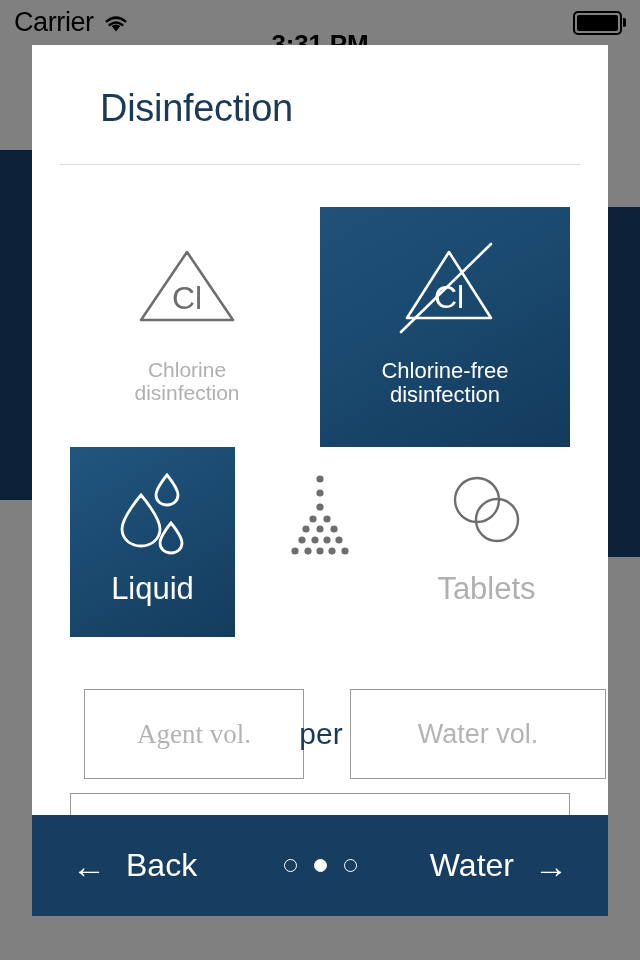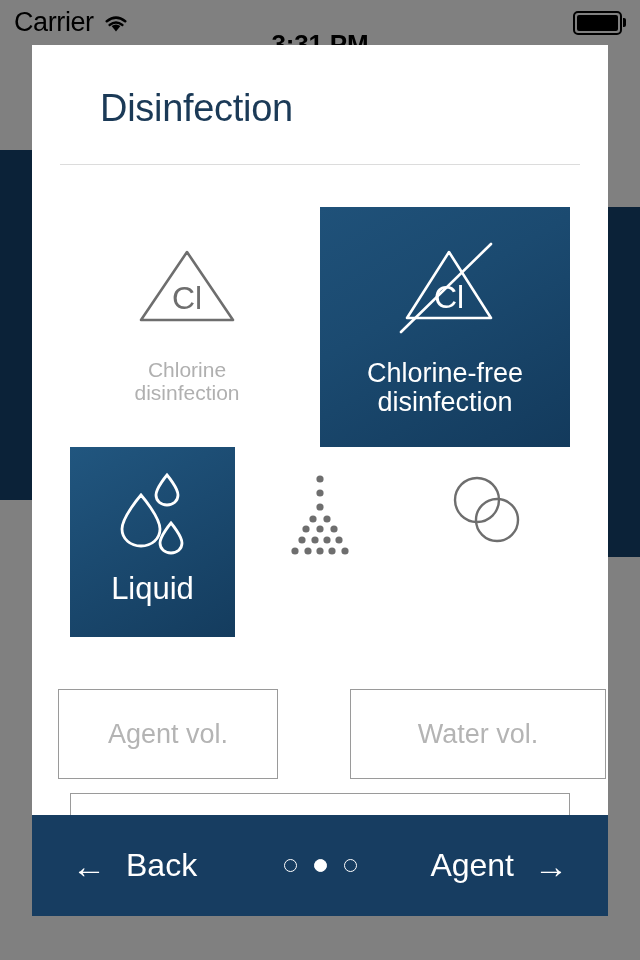--- a/index.html
+++ b/index.html
@@ -58,21 +58,21 @@
     background:#ffffff;
   }
   .tile-chlorine .tile-icon { height:130px; margin-top:14px; }
   .tile-chlorine .tile-label { font-size:21px; color:#b0b0b0; margin-top:8px; }
 
   .tile-chlorine-free {
     left:288px; top:162px; width:250px; height:240px;
     background:linear-gradient(150deg,#1f5179 0%,#1b4a70 40%,#133a5c 100%);
   }
   .tile-chlorine-free .tile-icon { height:130px; margin-top:14px; }
-  .tile-chlorine-free .tile-label { font-size:27px; color:#ffffff; margin-top:8px; }
+  .tile-chlorine-free .tile-label { font-size:22px; color:#ffffff; margin-top:8px; }
 
   
   .tile-liquid {
     left:38px; top:402px; width:165px; height:190px;
     background:linear-gradient(150deg,#21567f 0%,#1b4a70 45%,#143c5e 100%);
   }
   .tile-liquid .tile-icon { height:115px; margin-top:10px; }
   .tile-liquid .tile-label { font-size:31px; color:#ffffff; }
 
   .tile-powder {
@@ -87,21 +87,21 @@
   .tile-tablets .tile-icon { height:115px; margin-top:10px; }
   .tile-tablets .tile-label { font-size:31px; color:#b0b0b0; }
 
   
   .field {
     position:absolute; border:1.6px solid #9a9a9a; background:#fff;
     font-size:27px; color:#1b3a57; text-align:center;
     font-family:"Liberation Sans", sans-serif; outline:none;
   }
   .field::placeholder { color:#b4b4b4; }
-  .field-agent { left:26px; top:644px; width:220px; height:90px; }
+  .field-agent { left:52px; top:644px; width:220px; height:90px;font-family:Liberation Serif, serif; }
   .field-water { left:318px; top:644px; width:256px; height:90px; }
   .per-label {
     position:absolute; left:262px; top:644px; width:54px; height:90px;
     display:flex; align-items:center; justify-content:center;
     font-size:30px; color:#1b3a57;
   }
   .field-third { left:38px; top:748px; width:500px; height:90px; }
 
   
   .bottombar {
@@ -219,36 +219,38 @@
       </div>
     </div>
 
     <div class="tile tile-tablets">
       <div class="tile-icon">
         <svg width="86" height="100" viewBox="0 0 86 100">
           <circle cx="33" cy="35" r="22" fill="none" stroke="#6e6e6e" stroke-width="2.4"></circle>
           <circle cx="53" cy="55" r="21" fill="none" stroke="#6e6e6e" stroke-width="2.4"></circle>
         </svg>
       </div>
+      <div class="tile-label">Tablets</div>
     </div>
 
     <input class="field field-agent" type="text" placeholder="Agent vol." style="">
+    <div class="per-label">per</div>
     <input class="field field-water" type="text" placeholder="Water vol." style="">
     <input class="field field-third" type="text" placeholder="" style="">
   </div>
 
   <div class="bottombar">
     <button class="nav-btn nav-back">
       <span class="arrow">←</span>
       <span>Back</span>
     </button>
     <div class="dots" id="pager">
         <span class="dot"></span>
         <span class="dot active"></span>
         <span class="dot"></span>
       </div>
     <button class="nav-btn nav-next">
-      <span>Agent</span>
+      <span>Water</span>
       <span class="arrow">→</span>
     </button>
   </div>
 
 </div>
 
 </body></html>

